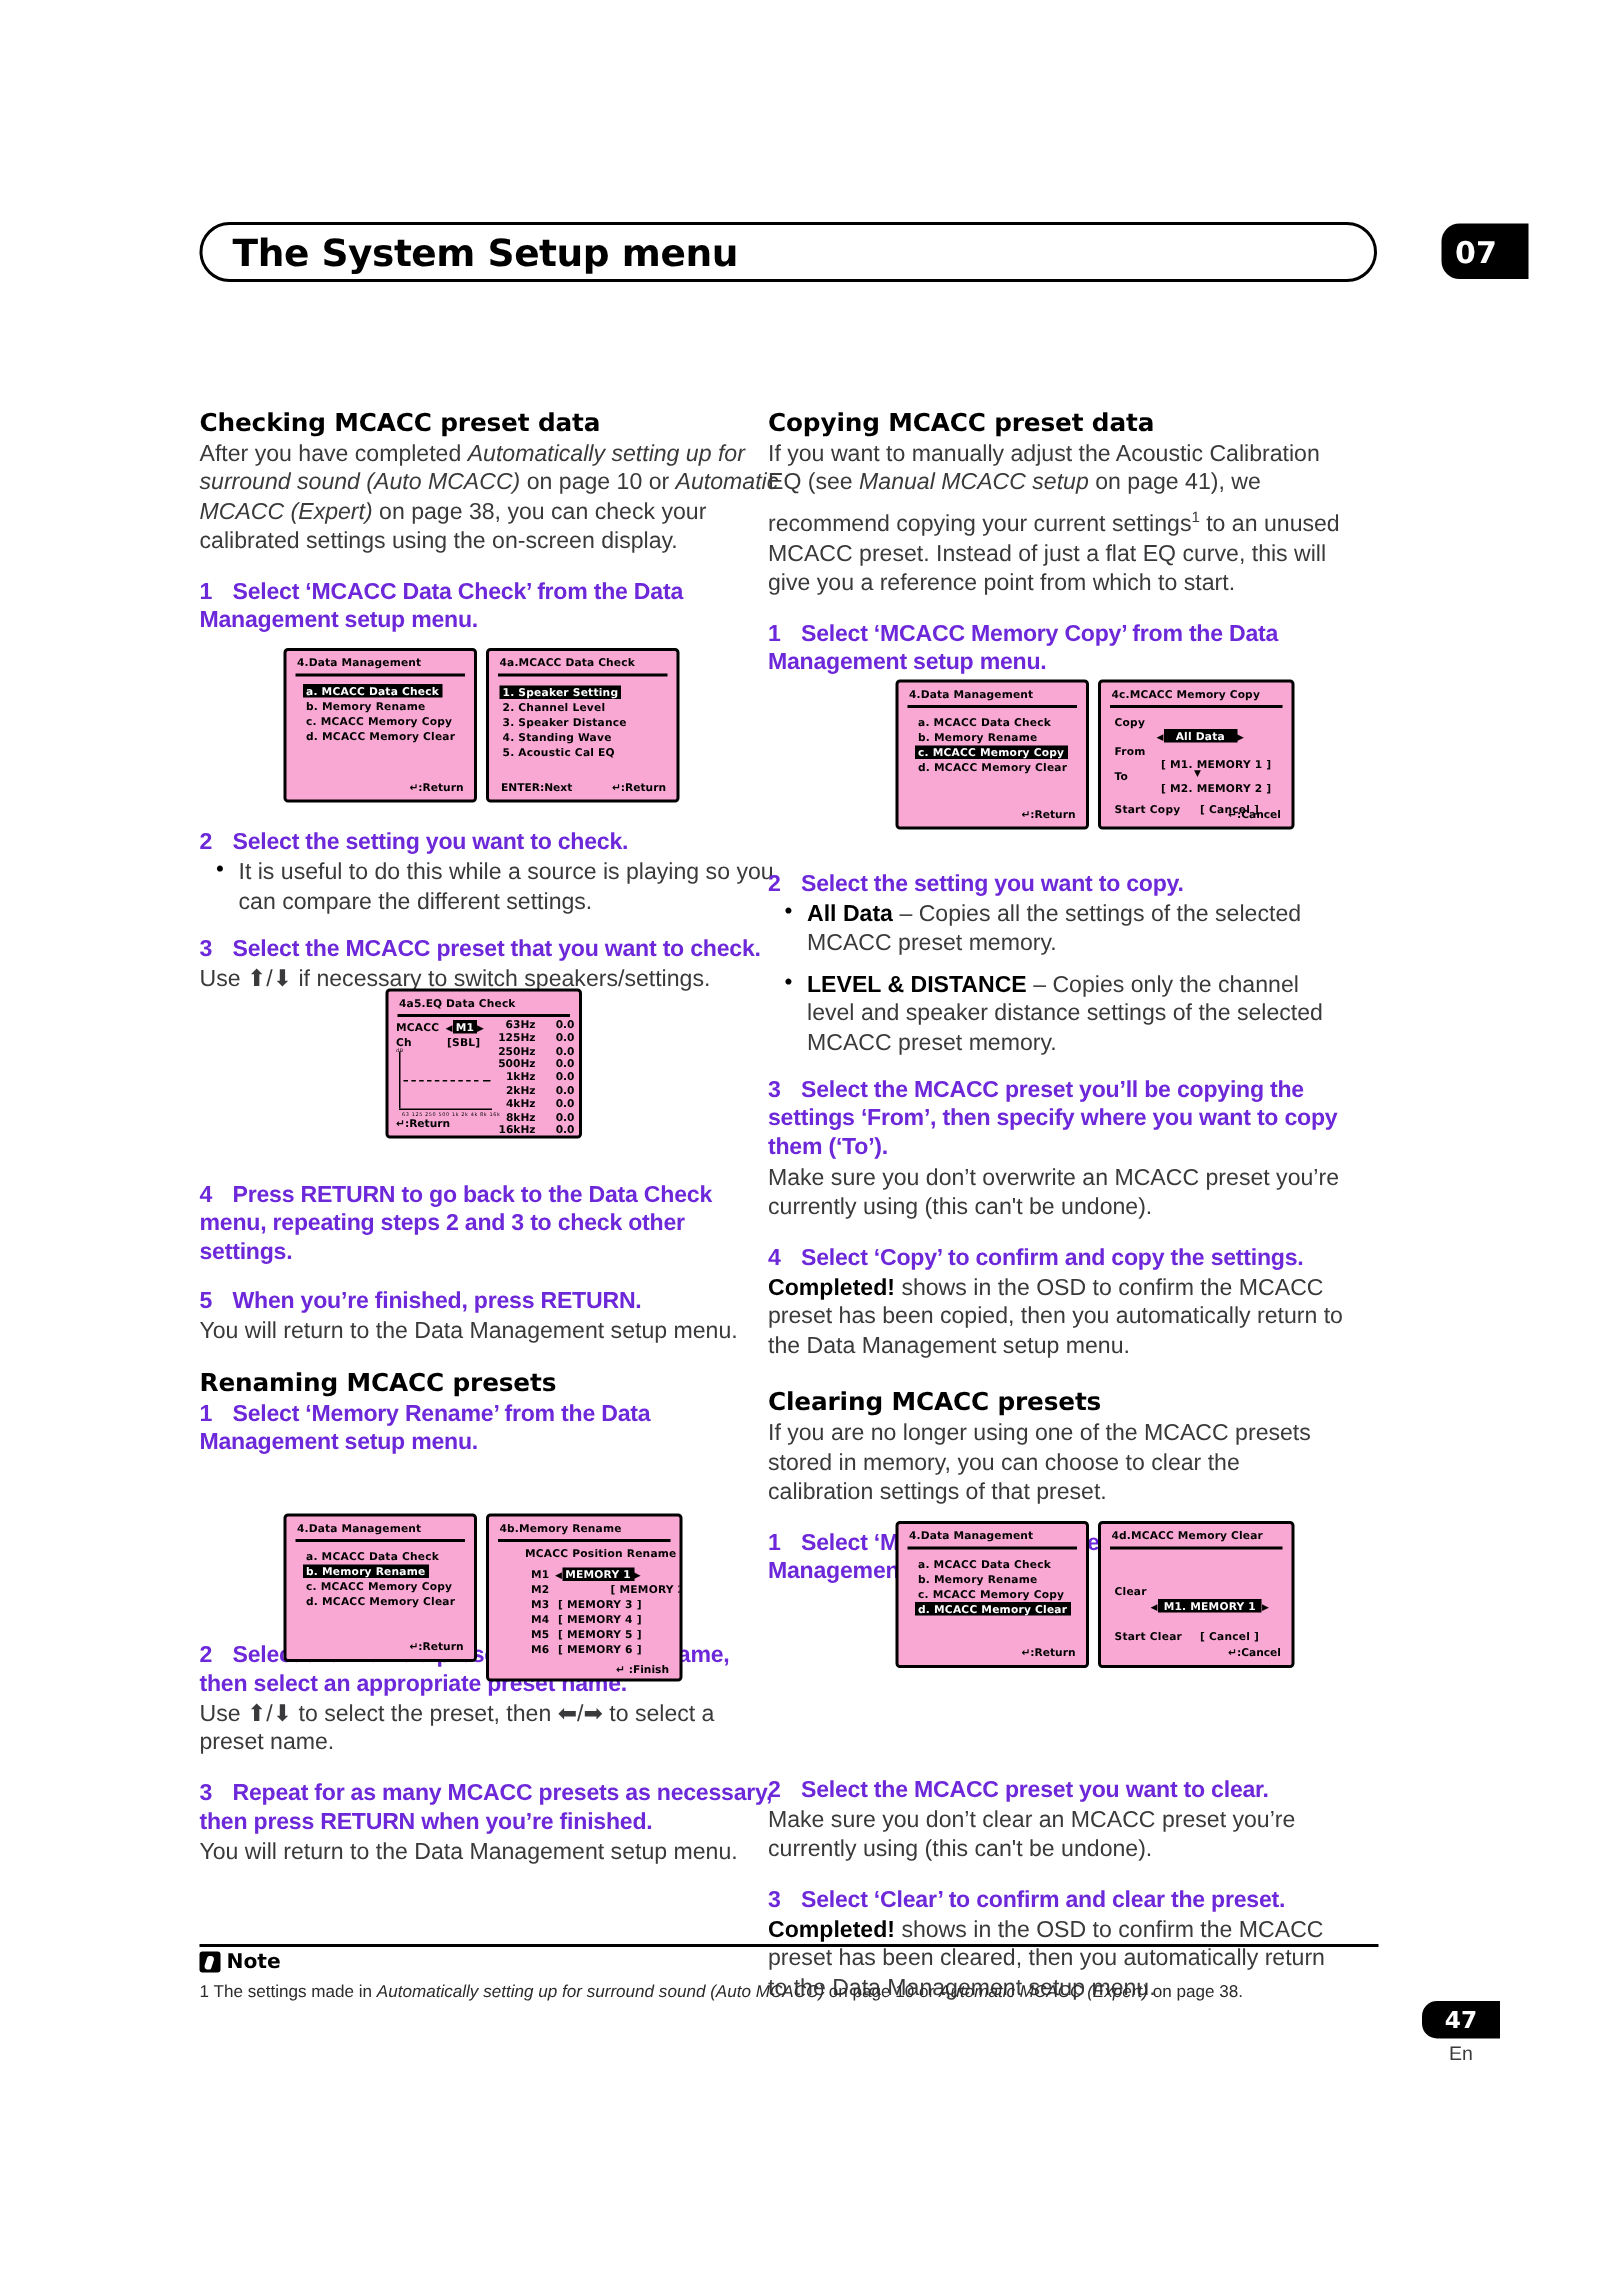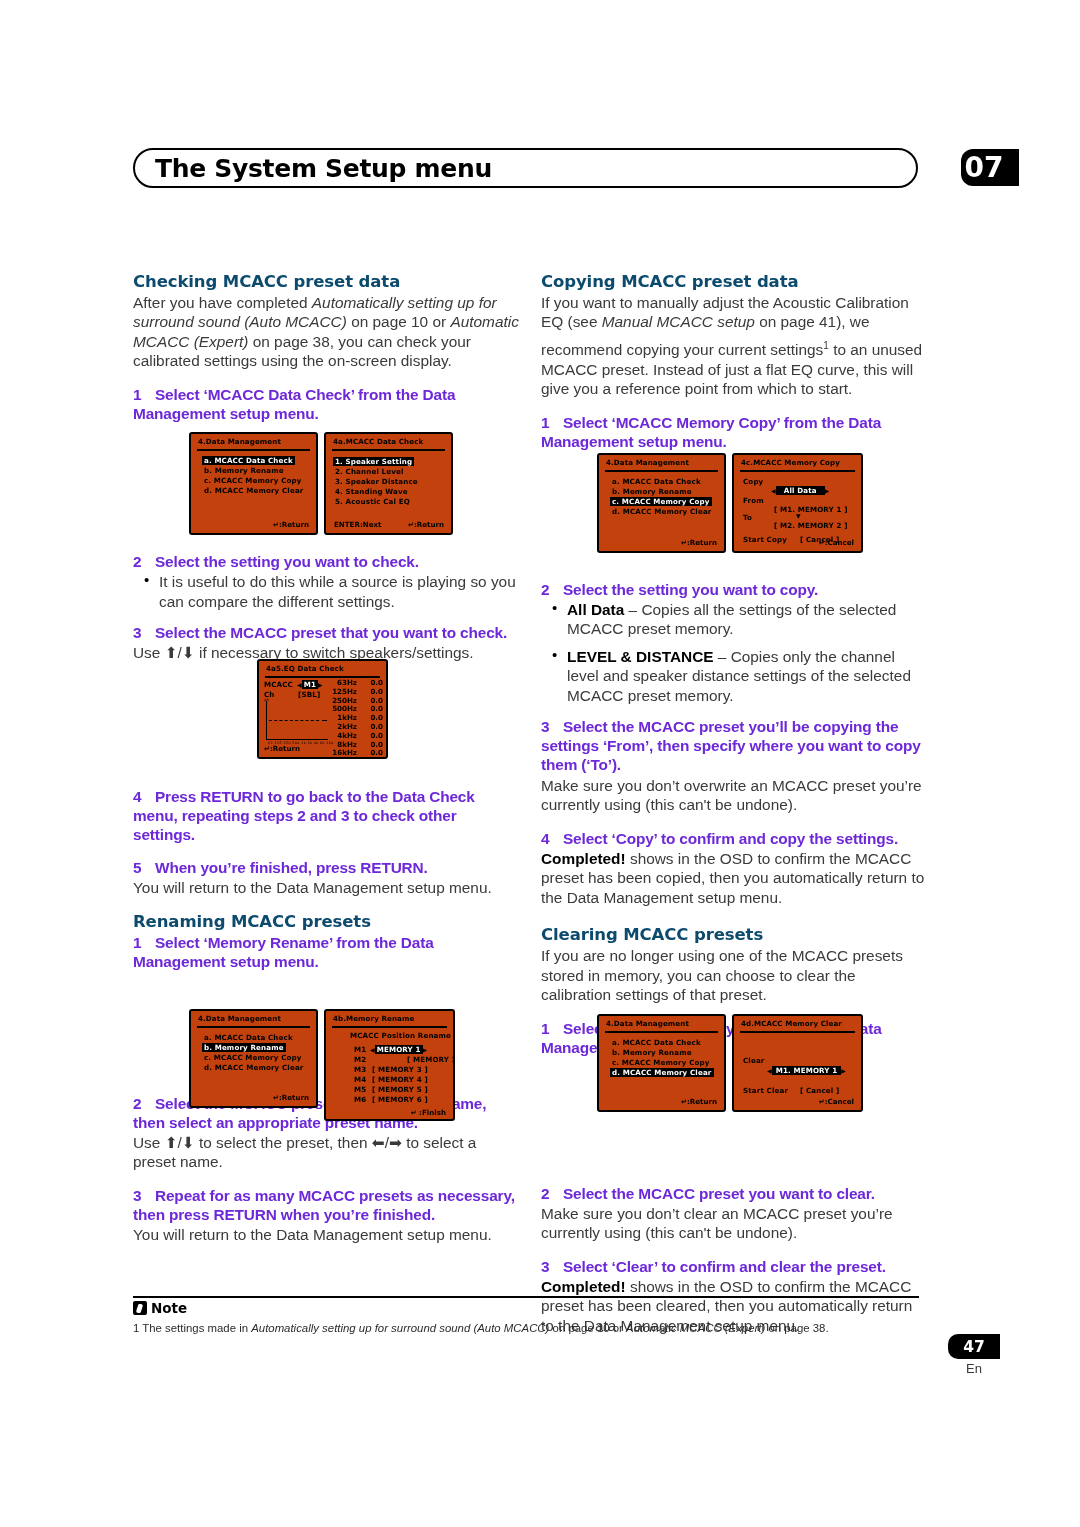--- a/index.html
+++ b/index.html
@@ -23,34 +23,34 @@
   .header-title {
     position:absolute; left:22px; top:6px;
     font-size:25px; font-weight:bold; letter-spacing:-0.3px;
     font-family:"DejaVu Sans", sans-serif;
     color:#000;
   }
   .chapter-badge {
     position:absolute; left:961px; top:149px;
     width:58px; height:37px; background:#000;
     border-radius:12px 0 0 12px;
-    color:#fff; font-weight:bold; font-size:28px;
+    color:#fff; font-weight:bold; font-size:20px;
     font-family:"DejaVu Sans", sans-serif;
     display:flex; align-items:center; justify-content:center;
     padding-right:12px;
   }
 
   
   .col { position:absolute; width:388px; }
   .col-left  { left:133px; top:272px; }
-  .col-right { left:541px; top:272px; }
+  .col-right { left:512px; top:272px; }
 
   h2.sec {
     font-size:16.5px; font-weight:bold; margin:0 0 2px 0;
-    font-family:"DejaVu Sans", sans-serif; color:#0c4a6e;
+    font-family:"DejaVu Sans", sans-serif; color:#000000;
     letter-spacing:-0.1px;
   }
   p.body {
     font-size:15.4px; line-height:1.265; margin:0 0 14px 0;
     color:#3a3a3c; font-family:"Liberation Sans", sans-serif;
   }
   p.body.tight { margin-bottom:6px; }
   p.body.nogap { margin-bottom:0; }
   .it { font-style:italic; }
   .bd { font-weight:bold; color:#000; }
@@ -68,21 +68,21 @@
   ul.bul { margin:1px 0 12px 0; padding:0; list-style:none; }
   ul.bul li {
     font-size:15.4px; line-height:1.265; color:#3a3a3c;
     padding-left:26px; position:relative; margin-bottom:3px;
   }
   ul.bul li:before {
     content:"•"; position:absolute; left:11px; top:-1px;
     color:#000; font-size:15px;
   }
   .osd {
-    position:absolute; background:#c2410c;
+    position:absolute; background:#f9a8d4;
     border:2.4px solid #000; border-radius:3px;
     font-family:"DejaVu Sans", sans-serif;
     color:#000; overflow:hidden;
   }
   .osd .ttl {
     position:absolute; left:7px; top:3px;
     font-size:7.1px; font-weight:bold; letter-spacing:0.1px;
     white-space:nowrap;
   }
   .osd .rule {

